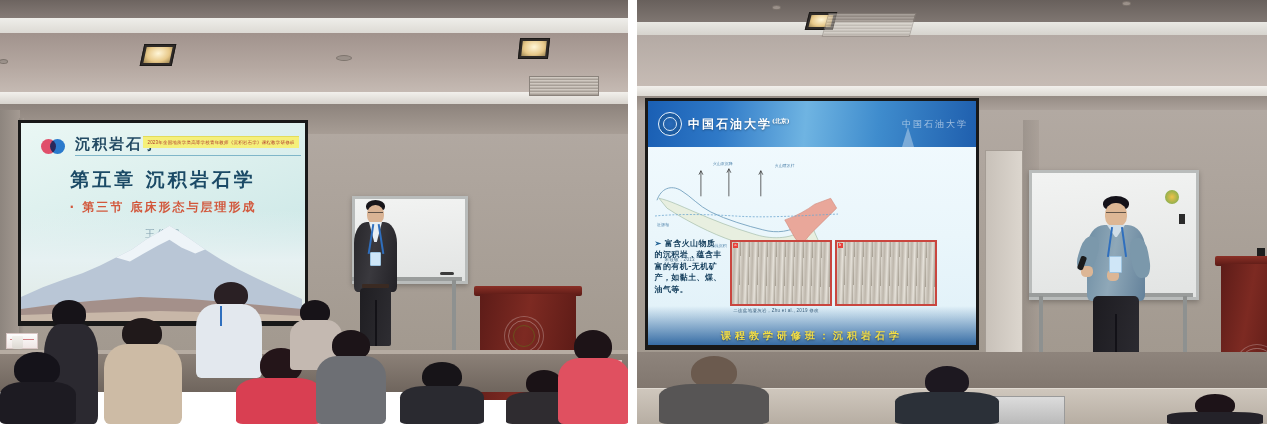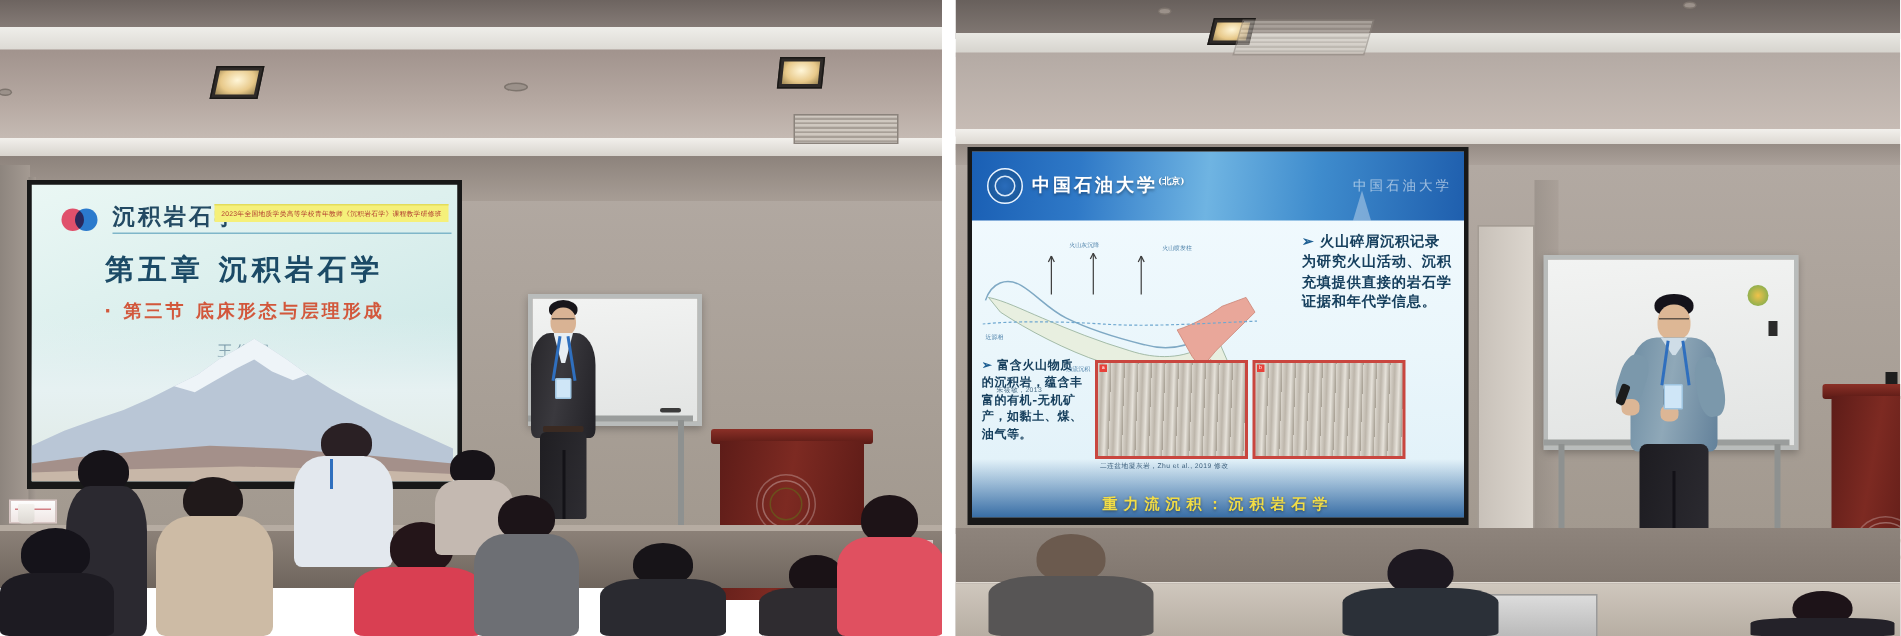--- a/index.html
+++ b/index.html
@@ -328,44 +328,40 @@
               <text x="120" y="12">火山喷发柱</text>
               <text x="2" y="72">近源相</text>
               <text x="56" y="94">浊流沉积</text>
               <text x="100" y="98">重力流沉积</text>
               <text x="78" y="112">远源细粒沉积</text>
             </g>
           </svg>
         </div>
         <div class="srcref">朱筱敏，2013</div>
 
-        <div class="bullet-r">
-          <span class="arrow">➢</span>
-          <span>火山碎屑沉积记录为研究火山活动、沉积充填提供直接的岩石学证据和年代学信息。</span>
-        </div>
 
         <div class="bullet-l">
           <span class="arrow">➢</span>
           <span>富含火山物质的沉积岩，蕴含丰富的有机-无机矿产，如黏土、煤、油气等。</span>
         </div>
 
         <div class="photos">
           <div class="ph">
               <i></i>
             <b>a</b>
             </div>
           <div class="ph">
               <i></i>
             <b>b</b>
             </div>
         </div>
         <div class="caption">二连盆地凝灰岩，Zhu et al., 2019 修改</div>
 
         <div class="footband"></div>
-        <div class="footer">重力流沉积：沉积岩石学</div>
+        <div class="footer">课程教学研修班：沉积岩石学</div>
       </div>
     </div>
 
     <div class="door" style="left:348px;top:150px;width:36px;height:206px;"></div>
     <div class="vstrip" style="left:386px;top:120px;width:16px;height:236px;opacity:.55;"></div>
 
     <div class="whiteboard" style="left:392px;top:170px;width:164px;height:124px;"></div>
     <div class="wb-tray" style="left:392px;top:293px;width:164px;"></div>
     <div class="wb-leg" style="left:402px;top:296px;height:70px;"></div>
     <div class="wb-leg" style="left:546px;top:296px;height:60px;"></div>

